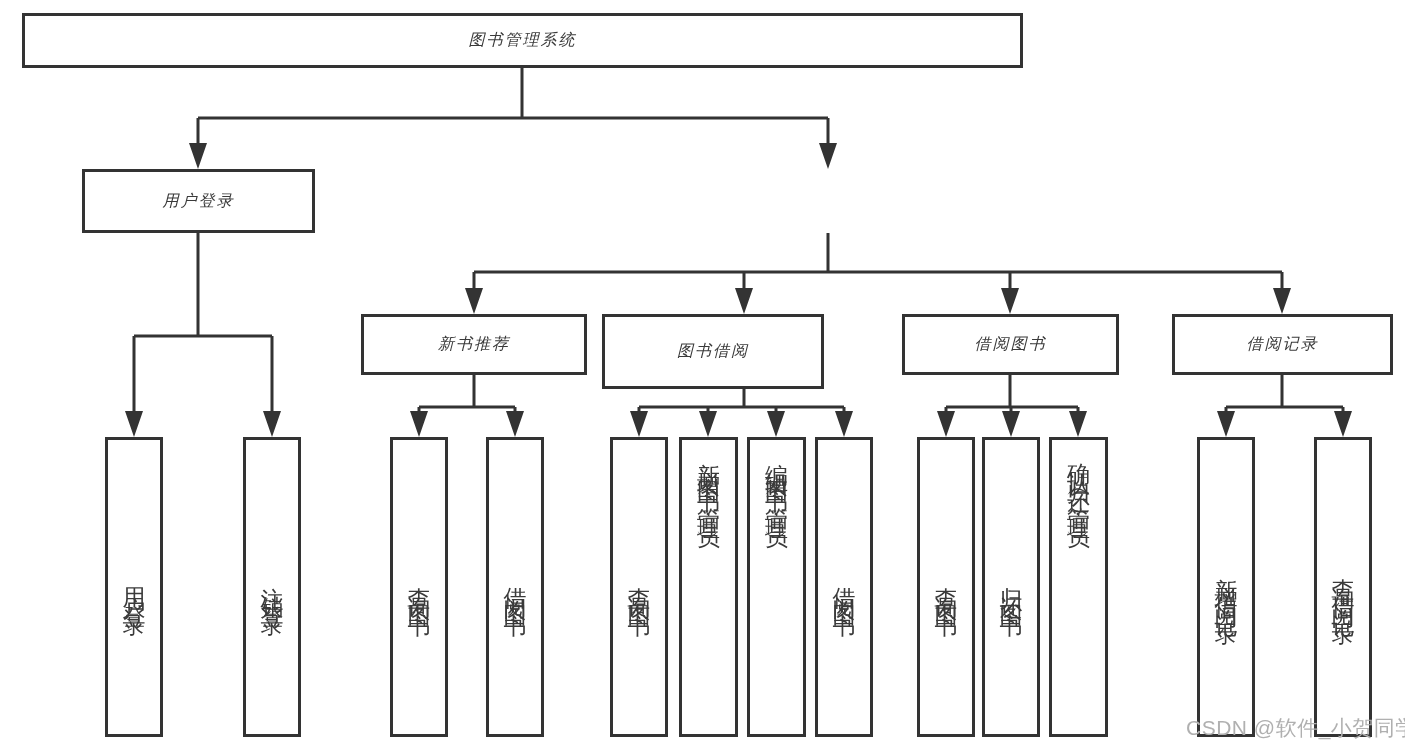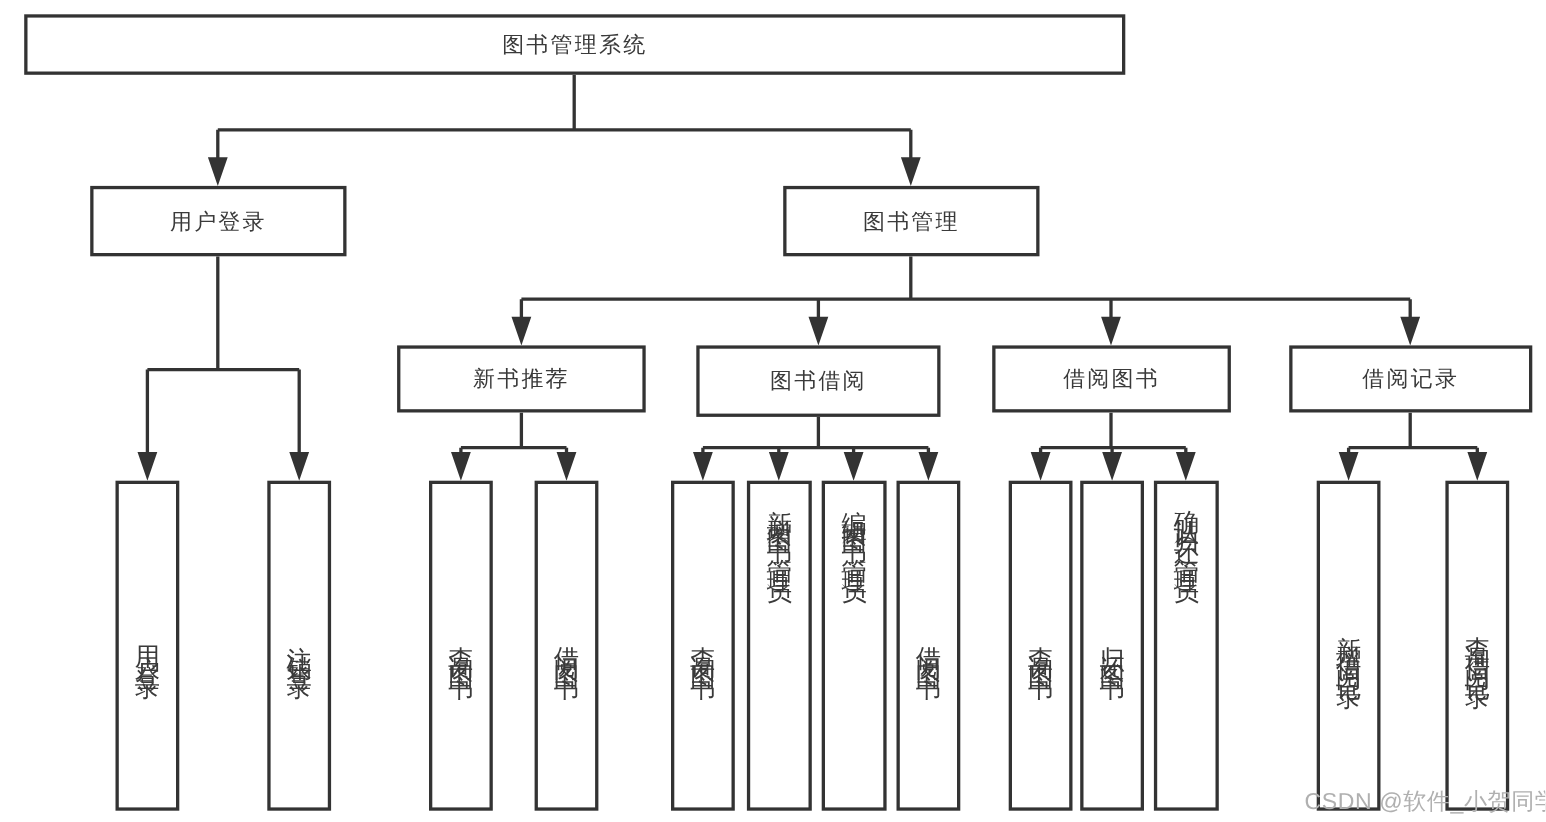--- a/index.html
+++ b/index.html
@@ -22,23 +22,24 @@
     position: absolute;
     box-sizing: border-box;
     border: 3px solid #333333;
     background: #ffffff;
     display: flex;
     align-items: center;
     justify-content: center;
     z-index: 2;
   }
   .h-box {
-    font-size: 20px;
+    font-size: 16px;
     letter-spacing: 2px;
     white-space: nowrap;
+    font-style: italic;
   }
   .v-box span {
     writing-mode: vertical-rl;
     text-orientation: mixed;
     font-size: 23px;
     letter-spacing: 9px;
     line-height: 1;
   }
   .v-top {
     align-items: flex-start;
@@ -78,24 +79,23 @@
       M630 411 L648 411 L639 437 Z M699 411 L717 411 L708 437 Z
       M767 411 L785 411 L776 437 Z M835 411 L853 411 L844 437 Z
       M937 411 L955 411 L946 437 Z M1002 411 L1020 411 L1011 437 Z
       M1069 411 L1087 411 L1078 437 Z
       M1217 411 L1235 411 L1226 437 Z M1334 411 L1352 411 L1343 437 Z"></path>
   </svg>
 
   <div class="box h-box" style="left:22px; top:13px; width:1001px; height:55px;">图书管理系统</div>
 
   <div class="box h-box" style="left:82px; top:169px; width:233px; height:64px;">用户登录</div>
-  <div class="box h-box" style="left:712px; top:169px; width:233px; height:64px;">图书管理</div>
 
   <div class="box h-box" style="left:361px; top:314px; width:226px; height:61px;">新书推荐</div>
-  <div class="box h-box" style="left:633px; top:314px; width:222px; height:65px;">图书借阅</div>
+  <div class="box h-box" style="left:602px; top:314px; width:222px; height:75px;">图书借阅</div>
   <div class="box h-box" style="left:902px; top:314px; width:217px; height:61px;">借阅图书</div>
   <div class="box h-box" style="left:1172px; top:314px; width:221px; height:61px;">借阅记录</div>
 
   <div class="box v-box" style="left:105px; top:437px; width:58px; height:300px;">
     <span>用户登录</span>
     </div>
   <div class="box v-box" style="left:243px; top:437px; width:58px; height:300px;">
     <span>注销登录</span>
     </div>
 

